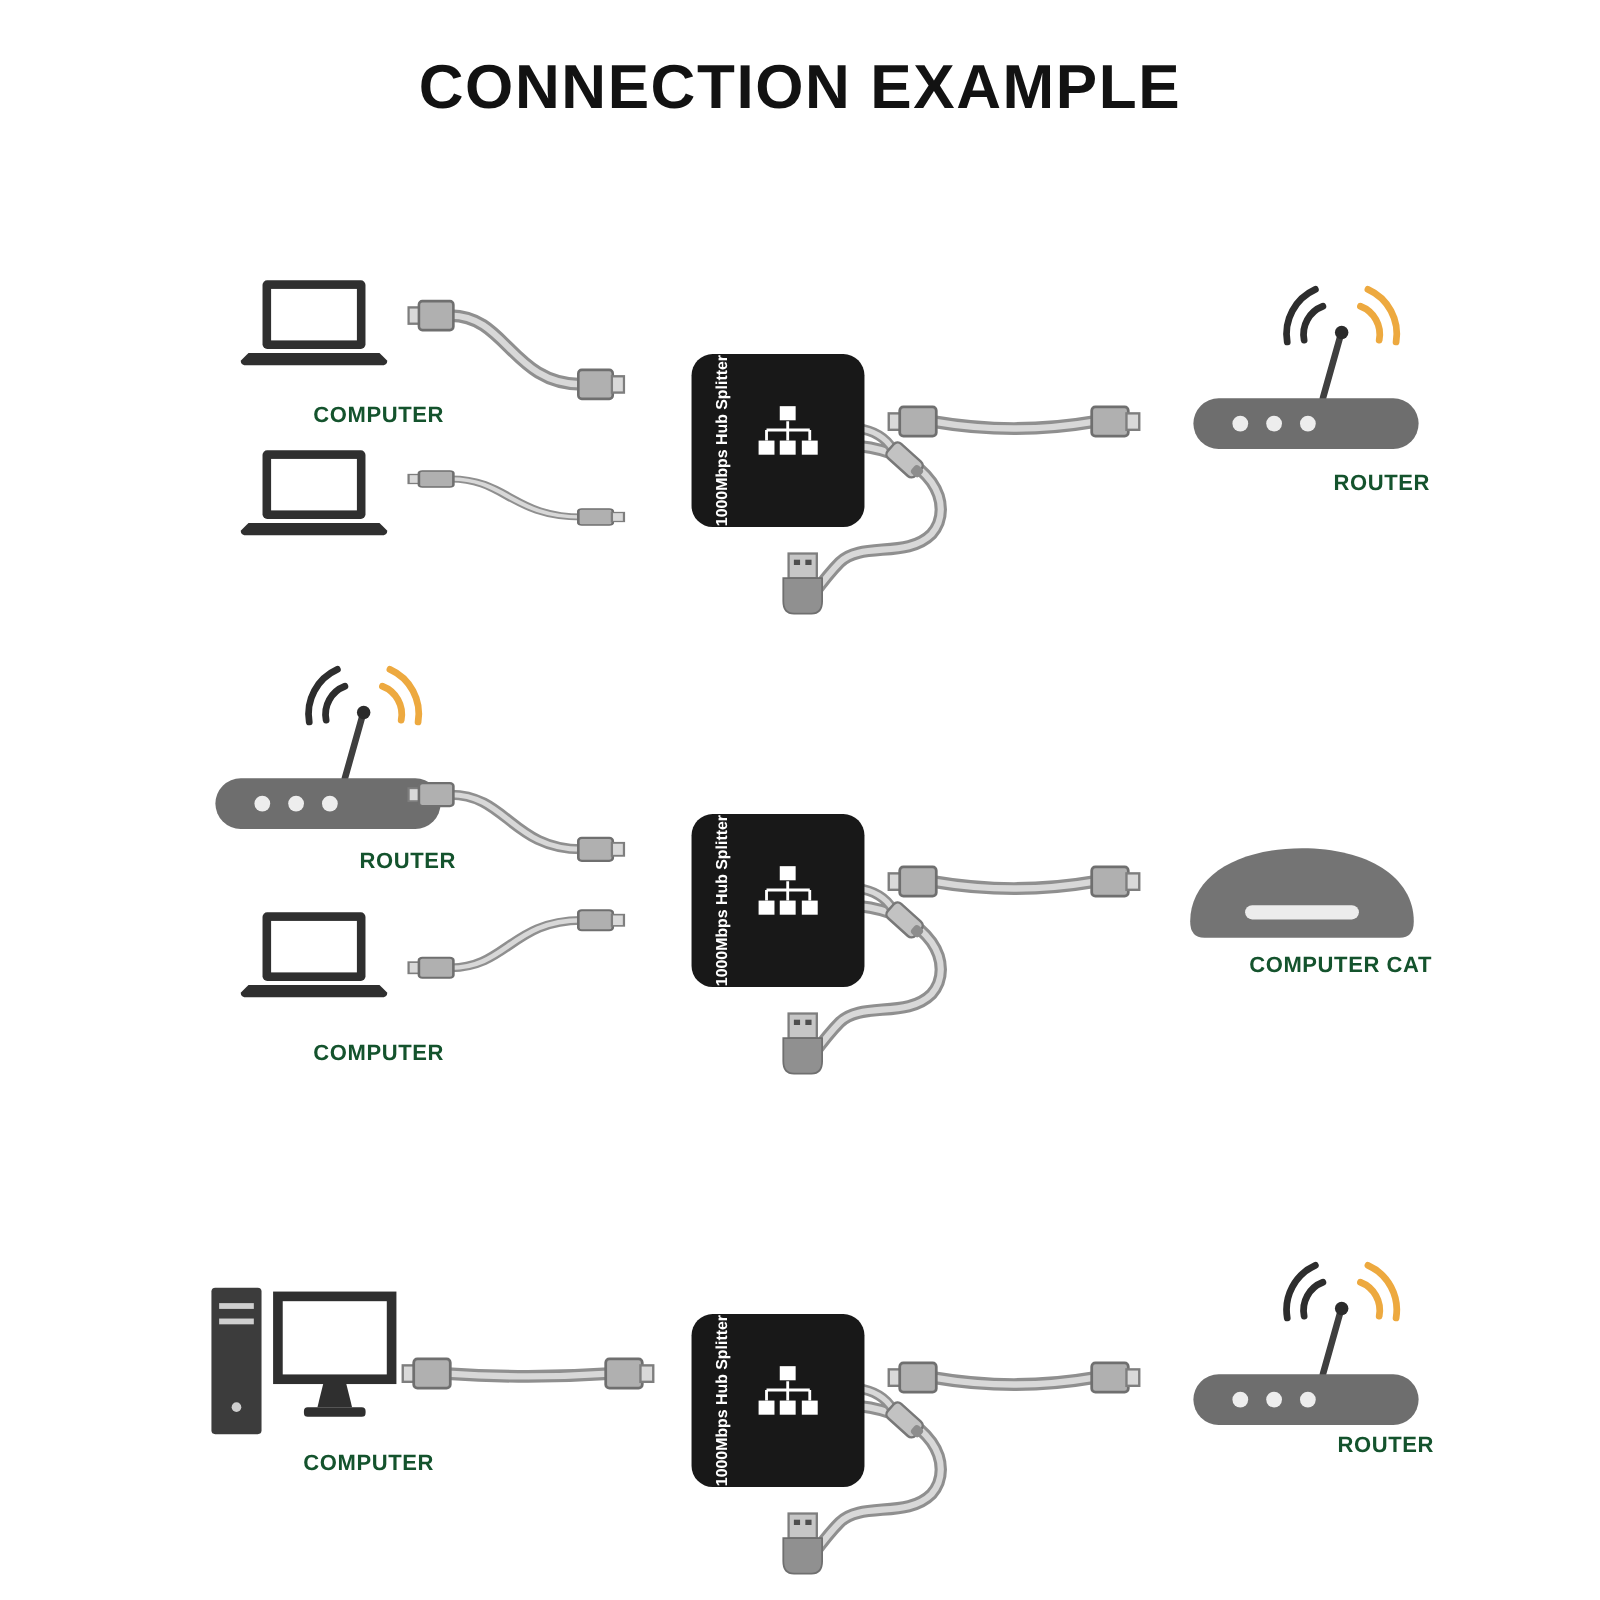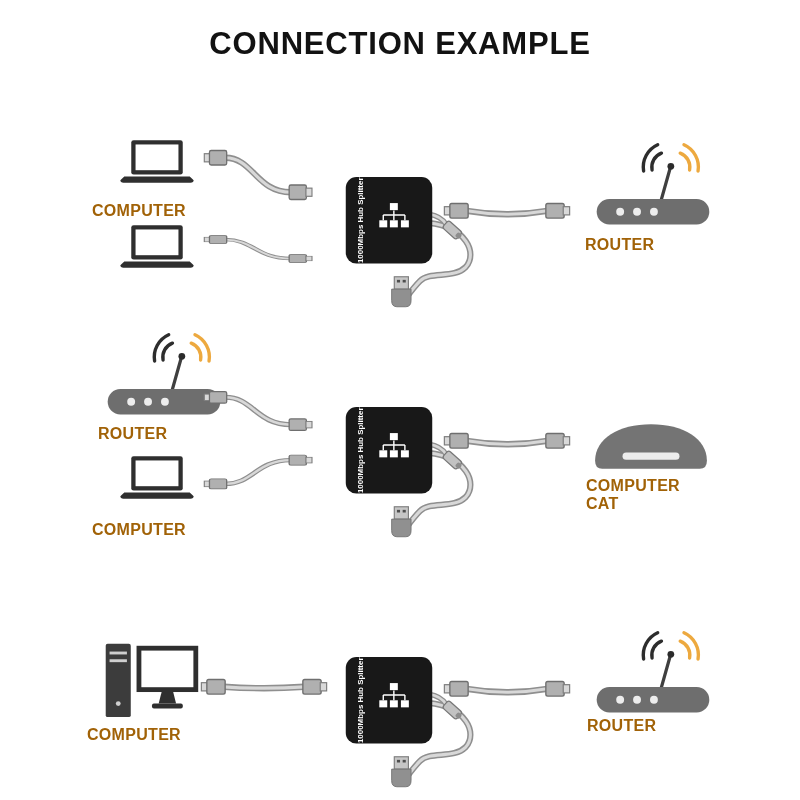--- a/index.html
+++ b/index.html
@@ -1,21 +1,21 @@
 <!DOCTYPE html>
 <html><head>
 <meta charset="utf-8">
 <style>
   html,body{margin:0;padding:0;background:#ffffff;}
   .stage{position:relative;width:800px;height:800px;background:#fff;margin:0 auto;
          font-family:"Liberation Sans",sans-serif;overflow:hidden;}
   .abs{position:absolute;}
   .title{width:100%;text-align:center;font-size:31px;font-weight:bold;
          letter-spacing:.8px;color:#121212;}
-  .device-label{font-weight:bold;font-size:16px;color:#a16207;text-align:left;
+  .device-label{font-weight:bold;font-size:11px;color:#14532d;text-align:right;
                 letter-spacing:.3px;width:130px;}
   svg{display:block;overflow:visible;}
   svg text{font-family:"Liberation Sans",sans-serif;font-weight:bold;}
   .cable-dark{stroke:#8f8f8f;stroke-width:7;fill:none;}
   .cable-light{stroke:#d8d8d8;stroke-width:3.5;fill:none;}
   .rj45-body{fill:#b0b0b0;stroke:#6f6f6f;stroke-width:1.5;}
   .rj45-tip{fill:#d9d9d9;stroke:#7e7e7e;stroke-width:1.3;}
 </style>
 </head>
 <body>

